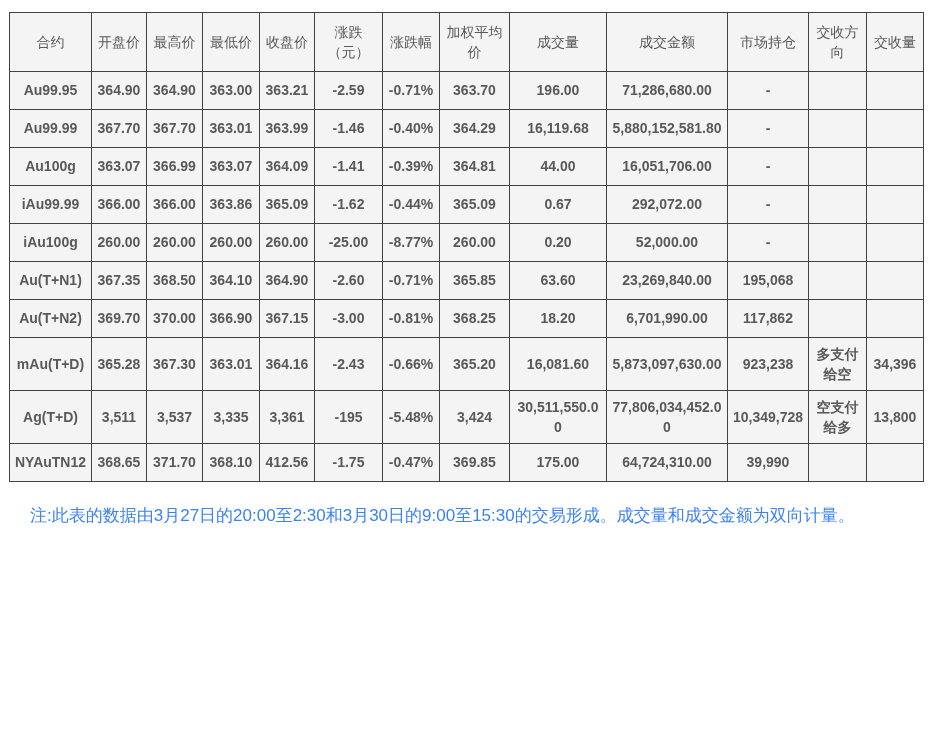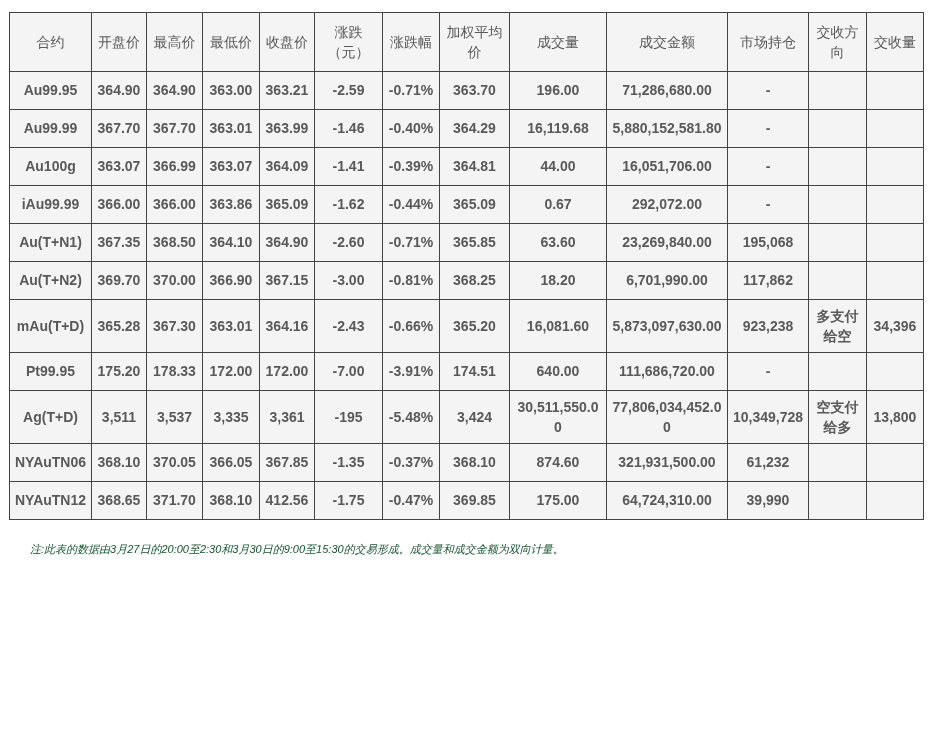--- a/index.html
+++ b/index.html
@@ -41,23 +41,22 @@
   }
   table.quotes tbody tr {
     height: 38px;
     font-weight: bold;
   }
   table.quotes tbody tr.tall {
     height: 53px;
   }
   .note {
     margin: 22px 0 0 21px;
-    font-size: 11px;
-    color: #14532d;
-    font-style: italic;
+    font-size: 17px;
+    color: #3b82f6;
   }
 </style>
 </head>
 <body>
 
 <div class="page">
 
   <table class="quotes">
     <colgroup>
       <col style="width:82px">
@@ -146,20 +145,35 @@
           <td>-1.62</td>
           <td>-0.44%</td>
           <td>365.09</td>
           <td>0.67</td>
           <td>292,072.00</td>
           <td>-</td>
           <td></td>
           <td></td>
         </tr>
         <tr>
+          <td>iAu100g</td>
+          <td>260.00</td>
+          <td>260.00</td>
+          <td>260.00</td>
+          <td>260.00</td>
+          <td>-25.00</td>
+          <td>-8.77%</td>
+          <td>260.00</td>
+          <td>0.20</td>
+          <td>52,000.00</td>
+          <td>-</td>
+          <td></td>
+          <td></td>
+        </tr>
+        <tr>
           <td>Au(T+N1)</td>
           <td>367.35</td>
           <td>368.50</td>
           <td>364.10</td>
           <td>364.90</td>
           <td>-2.60</td>
           <td>-0.71%</td>
           <td>365.85</td>
           <td>63.60</td>
           <td>23,269,840.00</td>
@@ -190,66 +204,36 @@
           <td>364.16</td>
           <td>-2.43</td>
           <td>-0.66%</td>
           <td>365.20</td>
           <td>16,081.60</td>
           <td>5,873,097,630.00</td>
           <td>923,238</td>
           <td>多支付给空</td>
           <td>34,396</td>
         </tr>
-        <tr>
-          <td>Pt99.95</td>
-          <td>175.20</td>
-          <td>178.33</td>
-          <td>172.00</td>
-          <td>172.00</td>
-          <td>-7.00</td>
-          <td>-3.91%</td>
-          <td>174.51</td>
-          <td>640.00</td>
-          <td>111,686,720.00</td>
-          <td>-</td>
-          <td></td>
-          <td></td>
-        </tr>
         <tr class="tall">
           <td>Ag(T+D)</td>
           <td>3,511</td>
           <td>3,537</td>
           <td>3,335</td>
           <td>3,361</td>
           <td>-195</td>
           <td>-5.48%</td>
           <td>3,424</td>
           <td>30,511,550.00</td>
           <td>77,806,034,452.00</td>
           <td>10,349,728</td>
           <td>空支付给多</td>
           <td>13,800</td>
         </tr>
         <tr>
-          <td>NYAuTN06</td>
-          <td>368.10</td>
-          <td>370.05</td>
-          <td>366.05</td>
-          <td>367.85</td>
-          <td>-1.35</td>
-          <td>-0.37%</td>
-          <td>368.10</td>
-          <td>874.60</td>
-          <td>321,931,500.00</td>
-          <td>61,232</td>
-          <td></td>
-          <td></td>
-        </tr>
-        <tr>
           <td>NYAuTN12</td>
           <td>368.65</td>
           <td>371.70</td>
           <td>368.10</td>
           <td>412.56</td>
           <td>-1.75</td>
           <td>-0.47%</td>
           <td>369.85</td>
           <td>175.00</td>
           <td>64,724,310.00</td>

